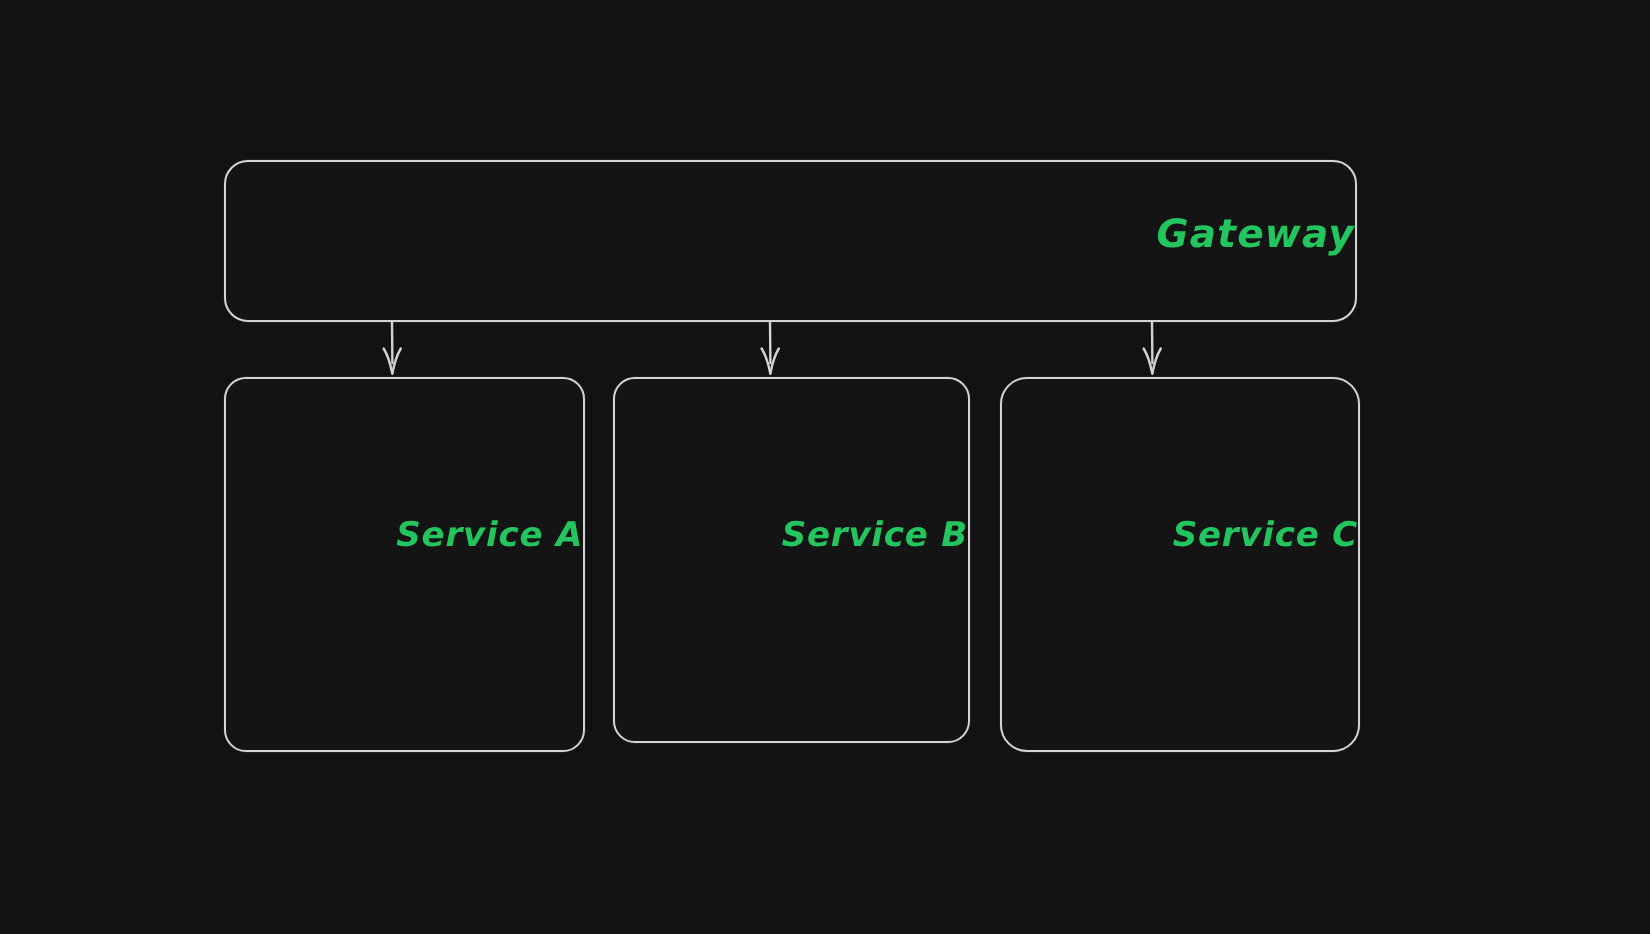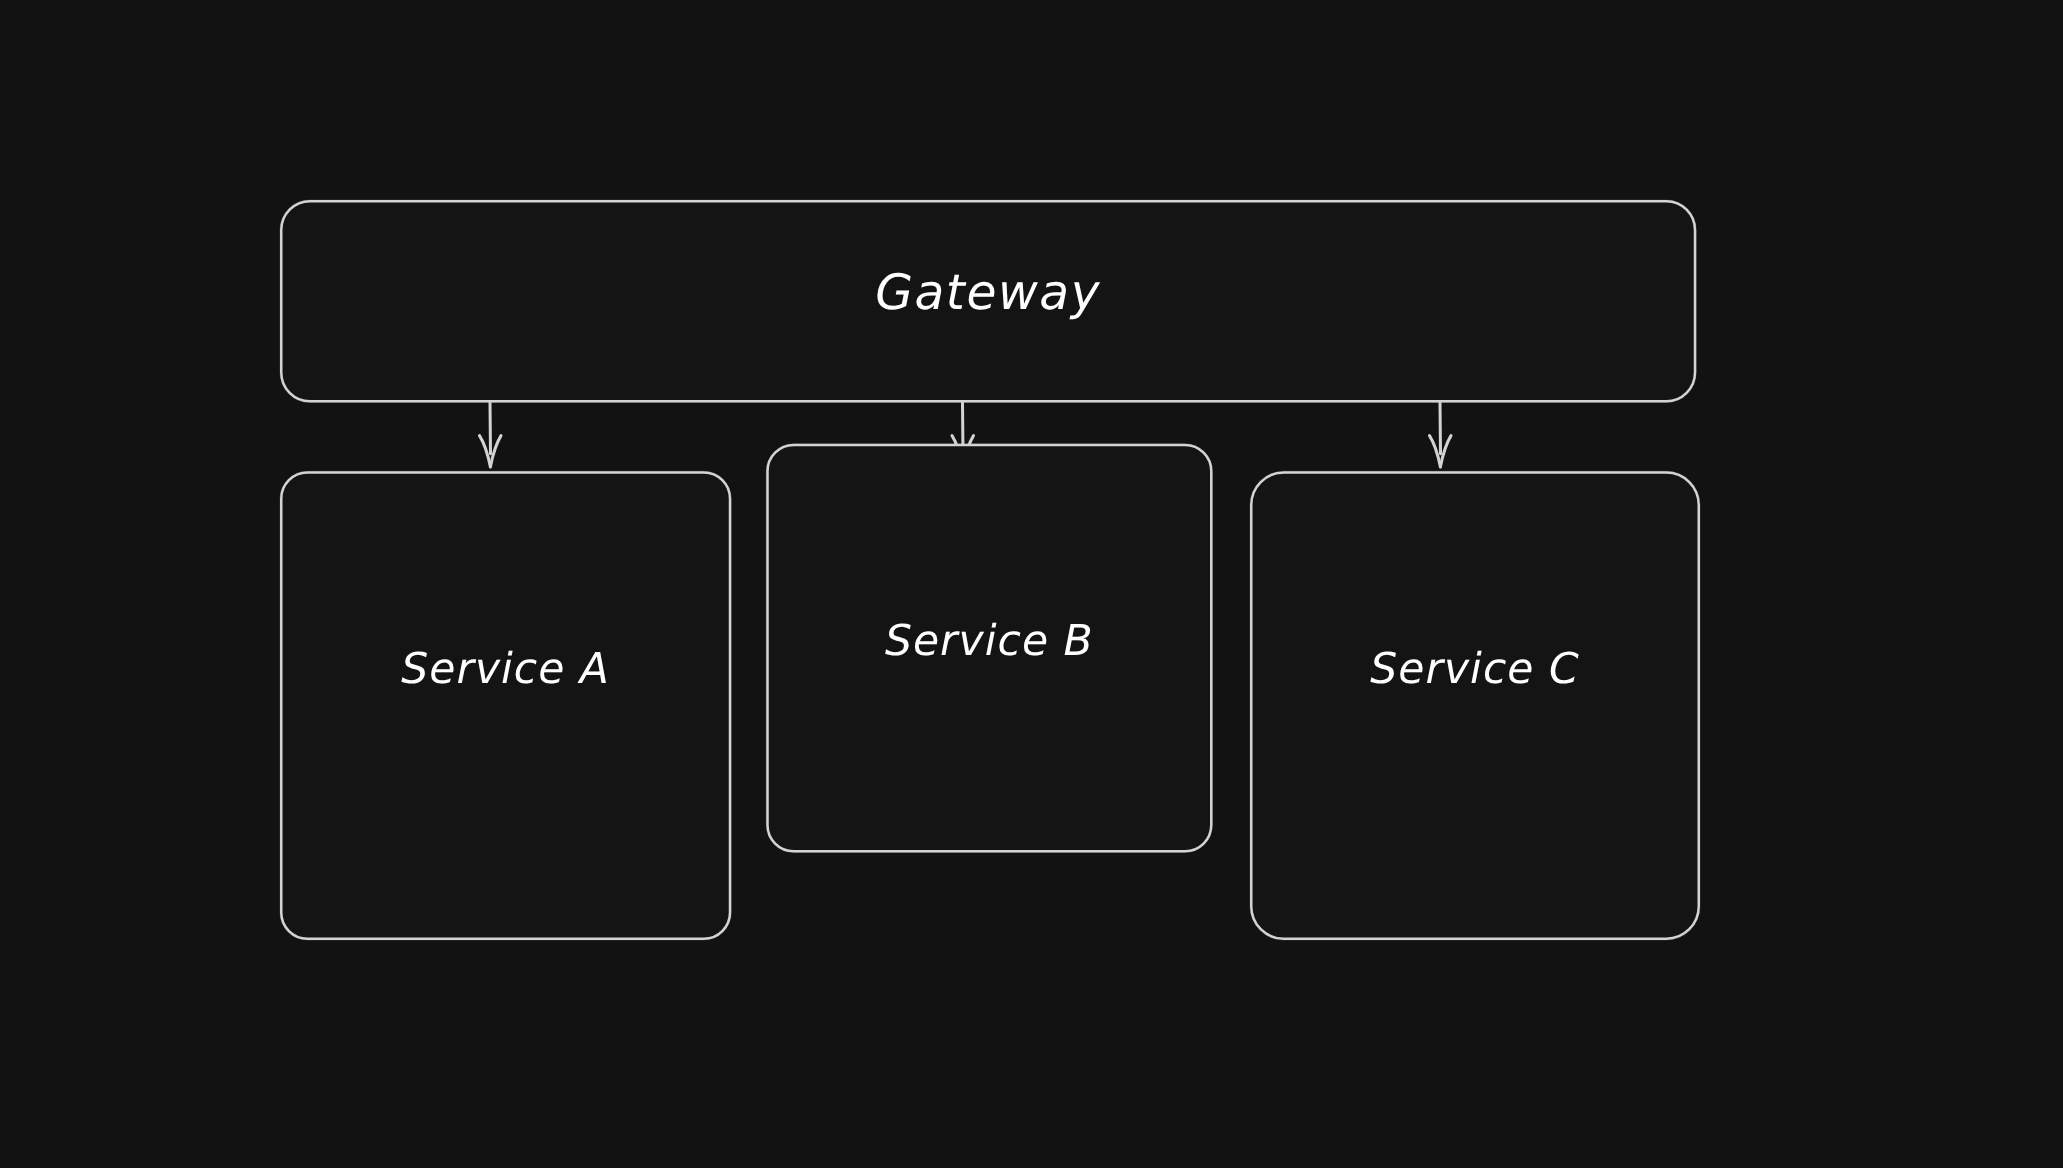--- a/index.html
+++ b/index.html
@@ -41,25 +41,25 @@
     box-shadow: 0 0 0 0.4px rgba(200,200,200,0.18);
   }
   .node-box.root {
     border-radius: 24px;
   }
 
   .node-label {
     position: absolute;
     left: 0;
     right: 0;
-    text-align: center;
-    color: #ffffff;
+    text-align: right;
+    color: #22c55e;
     font-family: "DejaVu Sans", sans-serif;
     font-style: italic;
-    font-weight: 400;
+    font-weight: 700;
     letter-spacing: 0.6px;
     white-space: nowrap;
     user-select: none;
     text-rendering: geometricPrecision;
   }
 
   .label-root {
     font-size: 39px;
     line-height: 42px;
     top: 52px;
@@ -102,21 +102,21 @@
   </svg>
 
   <div class="node-box root" style="left:224px; top:160px; width:1133px; height:162px;">
     <span class="node-label label-root">Gateway</span>
   </div>
 
   <div class="node-box" style="left:224px; top:377px; width:361px; height:375px;">
     <span class="node-label label-leaf">Service A</span>
   </div>
 
-  <div class="node-box" style="left:613px; top:355px; width:357px; height:327px;">
+  <div class="node-box" style="left:613px; top:377px; width:357px; height:366px;">
     <span class="node-label label-leaf">Service B</span>
   </div>
 
   <div class="node-box" style="left:1000px; top:377px; width:360px; height:375px;border-radius:27px;">
     <span class="node-label label-leaf">Service C</span>
   </div>
 
 </div>
 
 </body></html>

